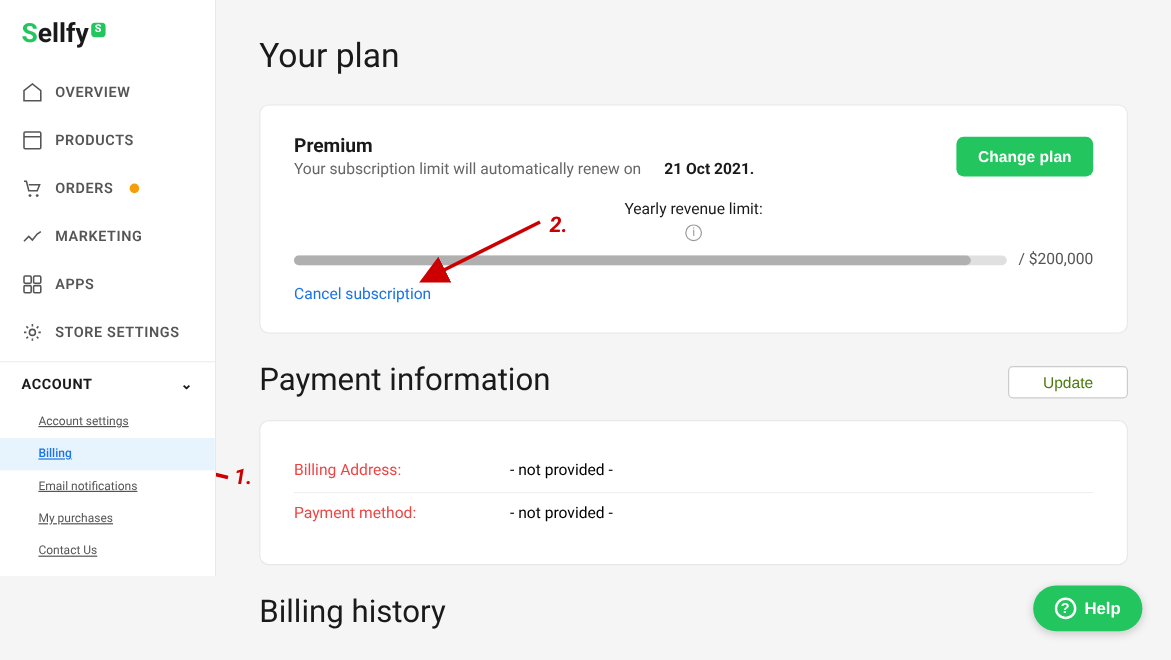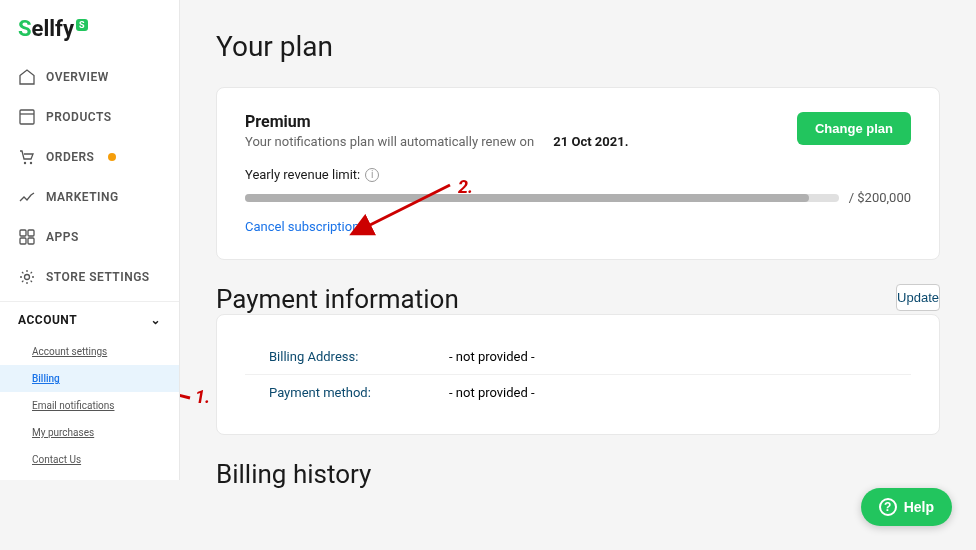--- a/index.html
+++ b/index.html
@@ -107,21 +107,21 @@
       background: #fff;
       border-radius: 8px;
       border: 1px solid #e8e8e8;
       padding: 24px 28px;
       margin-bottom: 24px;
     }
 
     
     .plan-header {
       display: flex;
-      align-items: flex-start;
+      align-items: center;
       justify-content: space-between;
       margin-bottom: 18px;
     }
     .plan-name {
       font-size: 16px;
       font-weight: 700;
       color: #1a1a1a;
     }
     .plan-subtitle {
       font-size: 13px;
@@ -142,20 +142,21 @@
     }
 
     .revenue-section { margin-bottom: 10px; }
     .revenue-label {
       font-size: 13px;
       color: #1a1a1a;
       margin-bottom: 8px;
       display: flex;
       align-items: center;
       gap: 5px;
+      flex-direction: column;
     }
     .revenue-label .info-icon {
       width: 14px; height: 14px;
       border: 1px solid #999;
       border-radius: 50%;
       display: inline-flex;
       align-items: center;
       justify-content: center;
       font-size: 10px;
       color: #999;
@@ -189,48 +190,48 @@
       color: #1a73e8;
       cursor: pointer;
       text-decoration: none;
       display: inline-block;
       margin-top: 4px;
     }
 
     
     .section-header {
       display: flex;
-      align-items: flex-start;
+      align-items: flex-end;
       justify-content: space-between;
+      margin-bottom: 18px;
     }
     .section-title {
       font-size: 26px;
       font-weight: 400;
       color: #1a1a1a;
     }
     .btn-update {
       background: #fff;
       border: 1px solid #ccc;
       border-radius: 4px;
-      padding: 5px 0;
-      font-size: 13px;
-      cursor: pointer;
-      color: #0c4a6e;
+      padding: 5px 28px;
+      font-size: 13px;
+      cursor: pointer;
+      color: #4d7c0f;
     }
     .info-row {
       display: flex;
       align-items: center;
       padding: 10px 0;
       font-size: 13px;
     }
     .info-row + .info-row { border-top: 1px solid #f0f0f0; }
     .info-row-label {
       width: 180px;
-      color: #0c4a6e;
-      margin-left: 24px;
+      color: #ef4444;
     }
     .info-row-value {
       color: #000000;
     }
 
     
     .billing-history-title {
       font-size: 26px;
       font-weight: 400;
       color: #1a1a1a;
@@ -357,21 +358,21 @@
 </div>
 
 <div class="main">
   <h1 class="page-title">Your plan</h1>
 
   <div class="card">
     <div class="plan-header">
       <div>
         <div class="plan-name">Premium</div>
         <div class="plan-subtitle">
-          <span>Your notifications plan will automatically renew on </span><strong>21 Oct 2021.</strong>
+          <span>Your subscription limit will automatically renew on </span><strong>21 Oct 2021.</strong>
         </div>
       </div>
       <button class="btn-change-plan">Change plan</button>
     </div>
 
     <div class="revenue-section">
       <div class="revenue-label">
         <span>Yearly revenue limit:</span>
         <span class="info-icon">i</span>
       </div>

